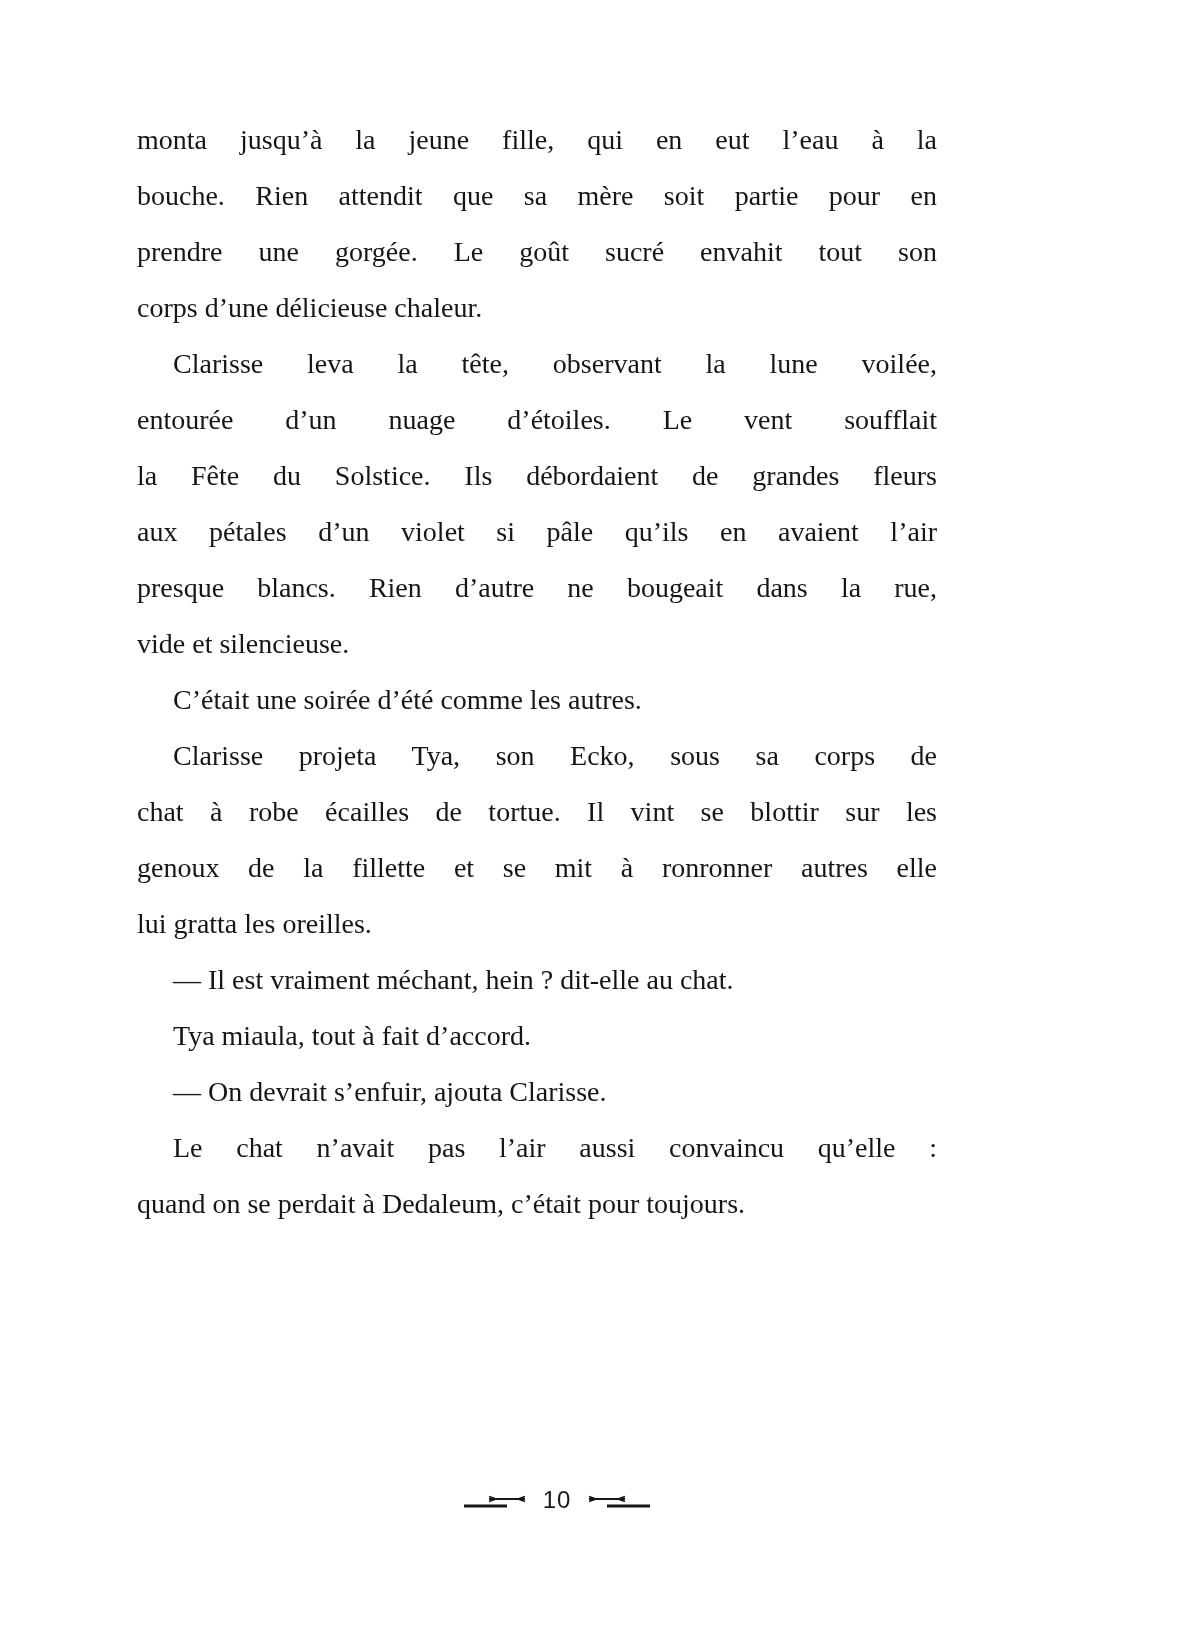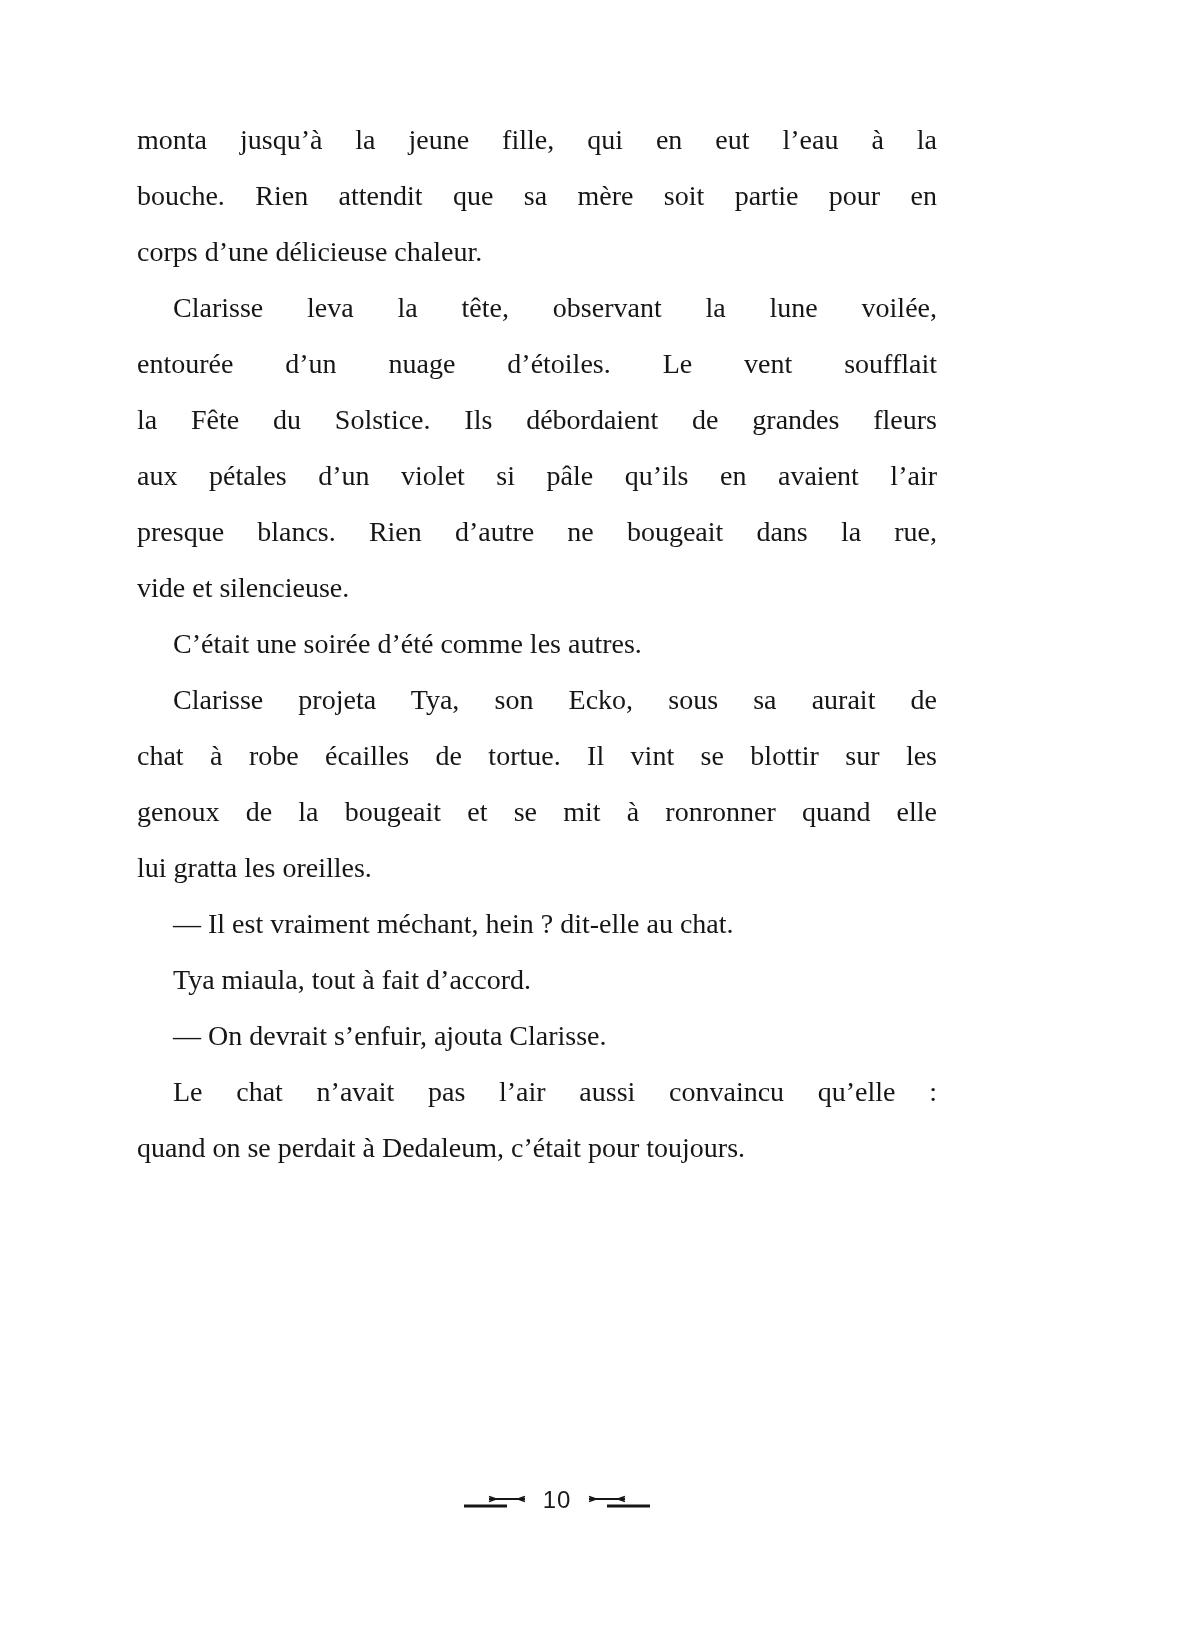--- a/index.html
+++ b/index.html
@@ -66,37 +66,38 @@
 </style>
 </head>
 <body>
 
 <div class="page">
 
   <div class="text-block">
       <div class="para">
         <div class="line">monta jusqu’à la jeune fille, qui en eut l’eau à la</div>
         <div class="line">bouche. Rien attendit que sa mère soit partie pour en</div>
+        <div class="line">prendre une gorgée. Le goût sucré envahit tout son</div>
         <div class="line unstretched">corps d’une délicieuse chaleur.</div>
       </div>
       <div class="para">
         <div class="line indented">Clarisse leva la tête, observant la lune voilée,</div>
         <div class="line">entourée d’un nuage d’étoiles. Le vent soufflait</div>
         <div class="line">la Fête du Solstice. Ils débordaient de grandes fleurs</div>
         <div class="line">aux pétales d’un violet si pâle qu’ils en avaient l’air</div>
         <div class="line">presque blancs. Rien d’autre ne bougeait dans la rue,</div>
         <div class="line unstretched">vide et silencieuse.</div>
       </div>
       <div class="para">
         <div class="line unstretched indented">C’était une soirée d’été comme les autres.</div>
       </div>
       <div class="para">
-        <div class="line indented">Clarisse projeta Tya, son Ecko, sous sa aurait de</div>
+        <div class="line indented">Clarisse projeta Tya, son Ecko, sous sa corps de</div>
         <div class="line">chat à robe écailles de tortue. Il vint se blottir sur les</div>
-        <div class="line">genoux de la bougeait et se mit à ronronner quand elle</div>
+        <div class="line">genoux de la fillette et se mit à ronronner autres elle</div>
         <div class="line unstretched">lui gratta les oreilles.</div>
       </div>
       <div class="para">
         <div class="line unstretched indented">— Il est vraiment méchant, hein ? dit-elle au chat.</div>
       </div>
       <div class="para">
         <div class="line unstretched indented">Tya miaula, tout à fait d’accord.</div>
       </div>
       <div class="para">
         <div class="line unstretched indented">— On devrait s’enfuir, ajouta Clarisse.</div>

